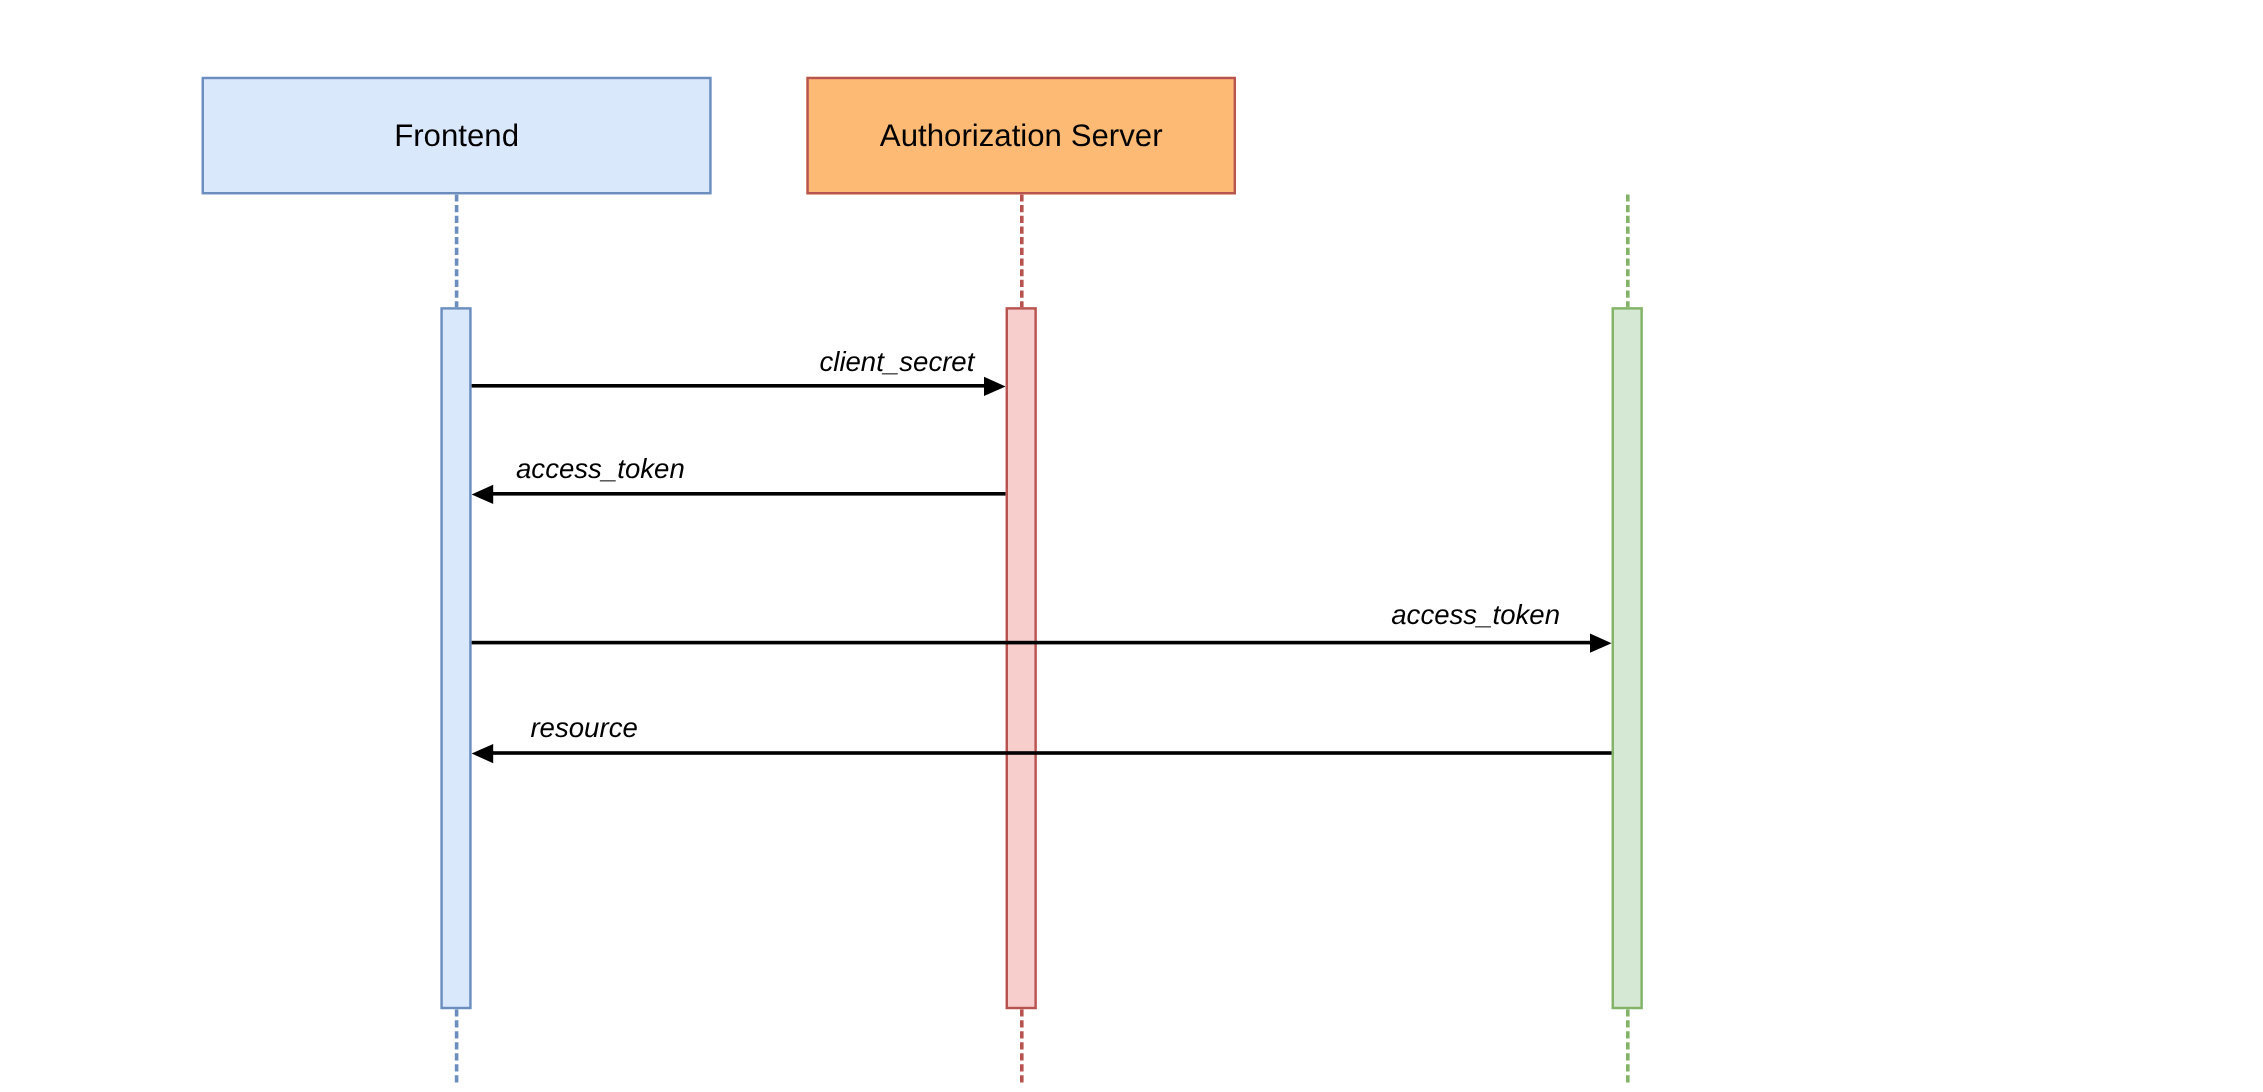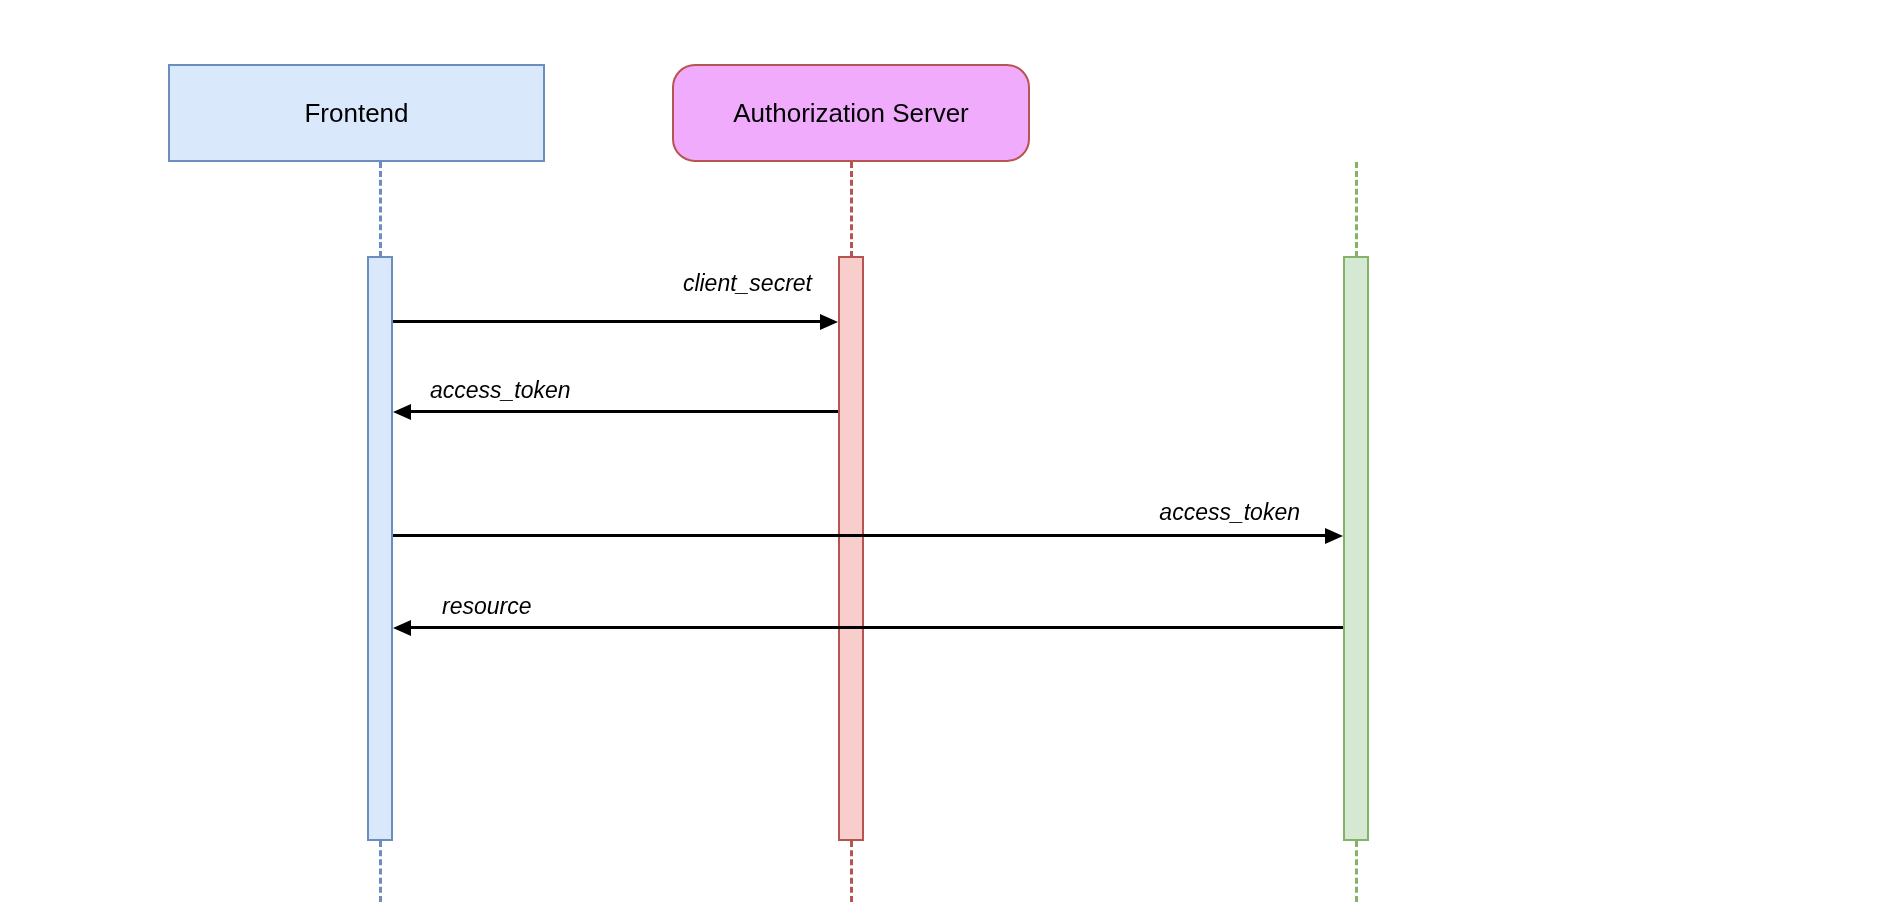--- a/index.html
+++ b/index.html
@@ -25,21 +25,21 @@
     border: 2px solid #666;
     display: flex;
     align-items: center;
     justify-content: center;
   }
   .actor-box span {
     font-size: 26px;
     color: #000000;
     white-space: nowrap;
   }
-  #actor-box-0 { left: 168px;  width: 377px; }
+  #actor-box-0 { left: 168px;  width: 425px; }
   #actor-box-1 { left: 672px;  width: 358px; }
   #actor-box-2 { left: 1177px; width: 359px; }
 
   
   .lifeline {
     position: absolute;
     width: 0;
     border-left-width: 3px;
     border-left-style: dashed;
   }
@@ -87,34 +87,34 @@
   #arrowhead-3 { left: 393px;  top: 620px; }
 
   
   .msg-label {
     position: absolute;
     font-size: 23px;
     font-style: italic;
     line-height: 26px;
     white-space: nowrap;
   }
-  #msg-label-0 { left: 560px;  width: 252px; top: 270px; text-align: right; }
+  #msg-label-0 { left: 560px;  width: 252px; top: 288px; text-align: right; }
   #msg-label-1 { left: 430px;  top: 377px; }
   #msg-label-2 { left: 1048px; width: 252px; top: 499px; text-align: right; }
   #msg-label-3 { left: 442px;  top: 593px; }
 </style>
 </head>
 <body>
 
 <div id="canvas" style="background-color: rgb(255, 255, 255);">
 
   <div class="actor-box" id="actor-box-0" style="background-color: rgb(218, 232, 252); border-color: rgb(108, 142, 191);">
     <span style="color: rgb(0, 0, 0);">Frontend</span>
   </div>
-  <div class="actor-box" id="actor-box-1" style="background-color: #f0abfc; border-color: rgb(184, 84, 80); border-radius: 23px;">
+  <div class="actor-box" id="actor-box-1" style="background-color: #fdba74; border-color: rgb(184, 84, 80);">
     <span style="color: rgb(0, 0, 0);">Authorization Server</span>
   </div>
 
   <div class="lifeline top ll-0" style="border-left-color: rgb(108, 142, 191);"></div>
   <div class="lifeline bottom ll-0" style="border-left-color: rgb(108, 142, 191);"></div>
   <div class="lifeline top ll-1" style="border-left-color: rgb(184, 84, 80);"></div>
   <div class="lifeline bottom ll-1" style="border-left-color: rgb(184, 84, 80);"></div>
   <div class="lifeline top ll-2" style="border-left-color: rgb(130, 179, 102);"></div>
   <div class="lifeline bottom ll-2" style="border-left-color: rgb(130, 179, 102);"></div>
 

